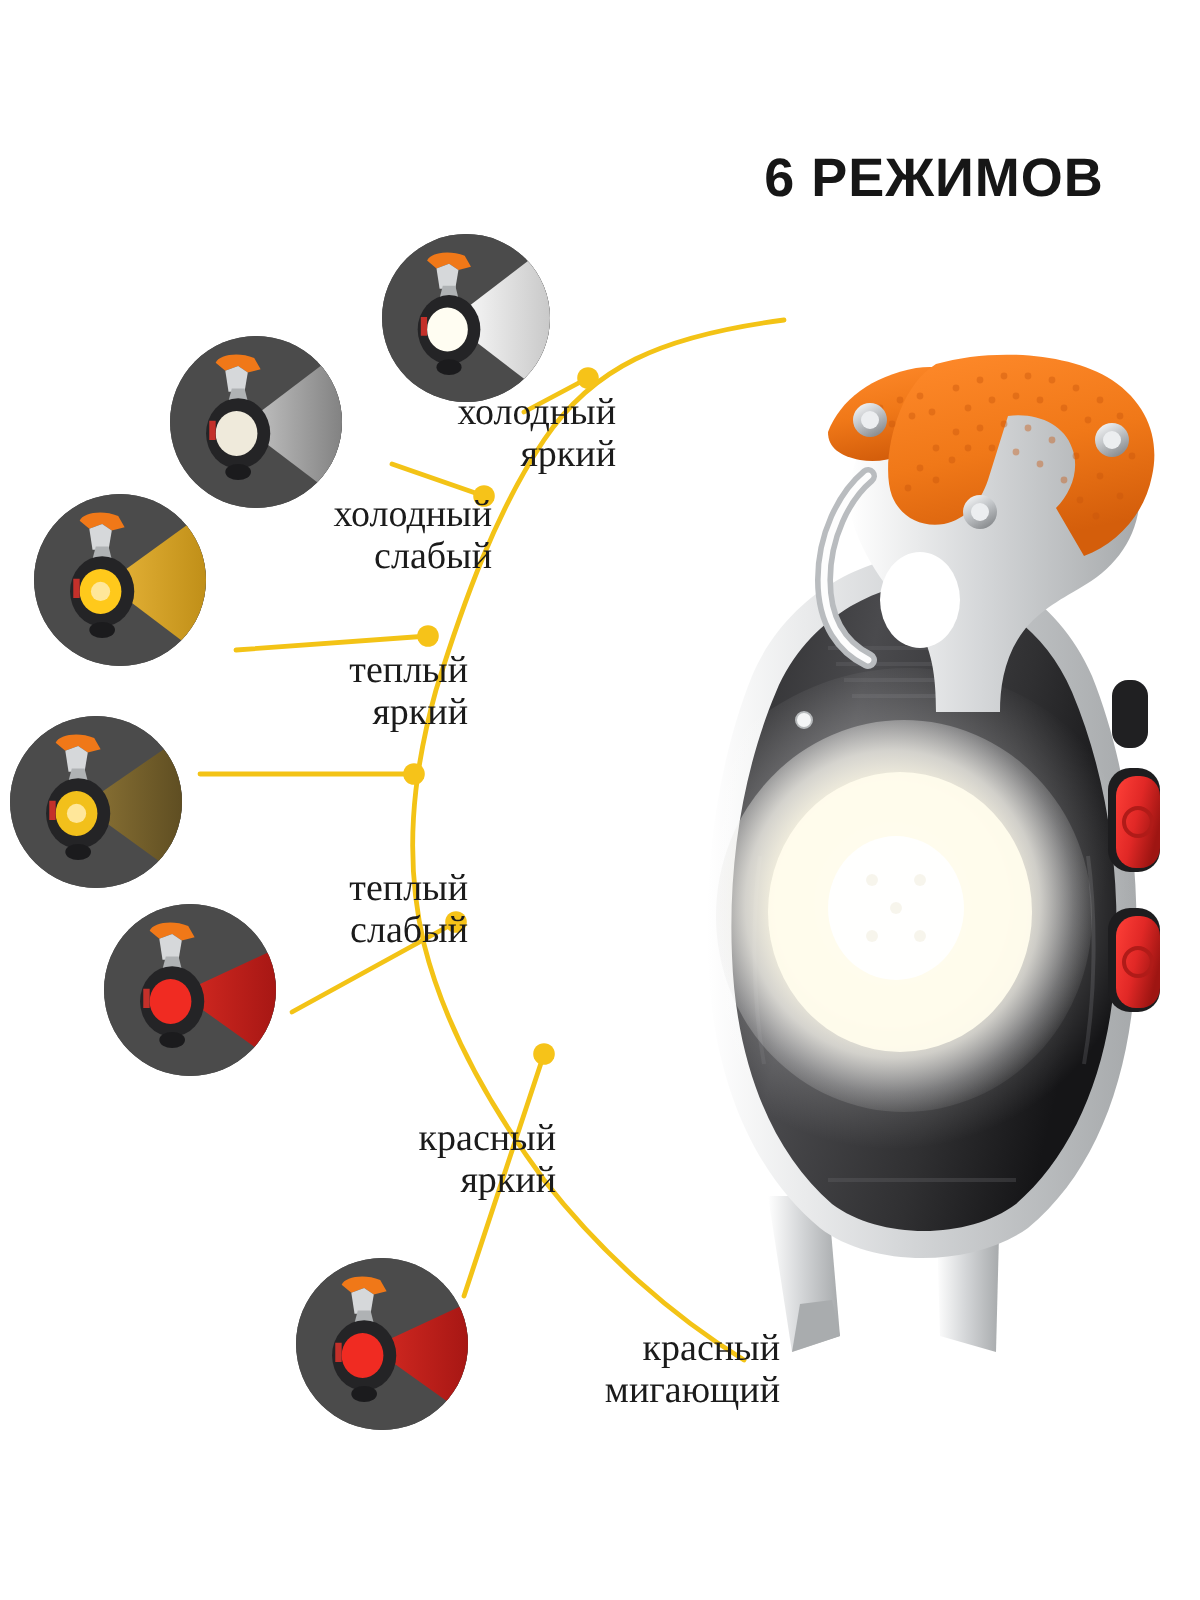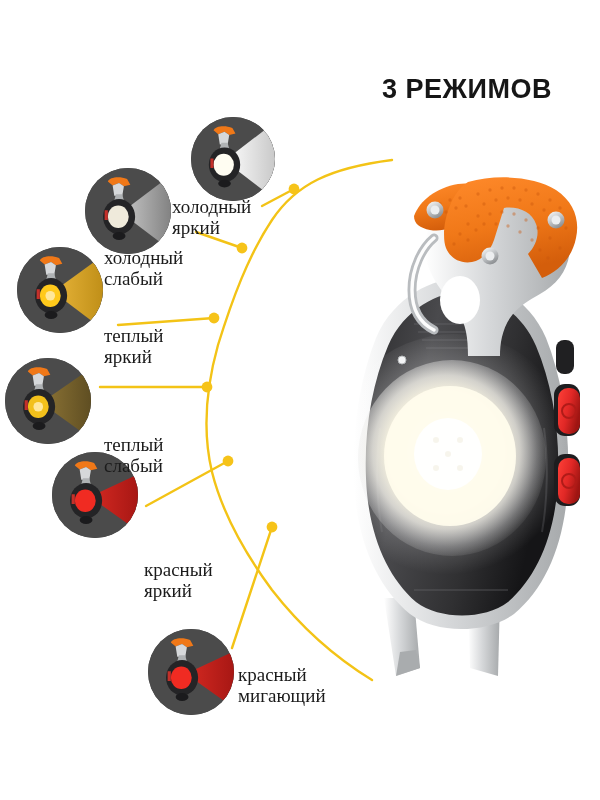--- a/index.html
+++ b/index.html
@@ -41,21 +41,21 @@
     pointer-events: none;
   }
 
   
   .mode-label {
     position: absolute;
     font-family: "Liberation Serif", serif;
     font-size: 19px;
     line-height: 1.12;
     color: #1b1b1b;
-    text-align: left;
+    text-align: right;
     white-space: pre-line;
   }
 
   
   .thumb {
     position: absolute;
     border-radius: 50%;
     overflow: hidden;
     background: #4b4b4b;
   }
@@ -84,21 +84,21 @@
     left: 0; top: 0;
     width: 290px;
     height: 600px;
   }
 </style>
 </head>
 <body>
 
 <div id="root">
 
-  <div class="title">3 РЕЖИМОВ</div>
+  <div class="title">6 РЕЖИМОВ</div>
 
   <svg class="wires" viewBox="0 0 600 800">
     <defs>
       
     </defs>
     <g id="wire-group" fill="none" stroke="#F3C316" stroke-width="2.4" stroke-linecap="round">
 
       <path id="main-arc" d="M 392,160 C 330,168 296,184 272,220
                C 248,256 232,300 218,345
                C 206,388 202,430 212,472

